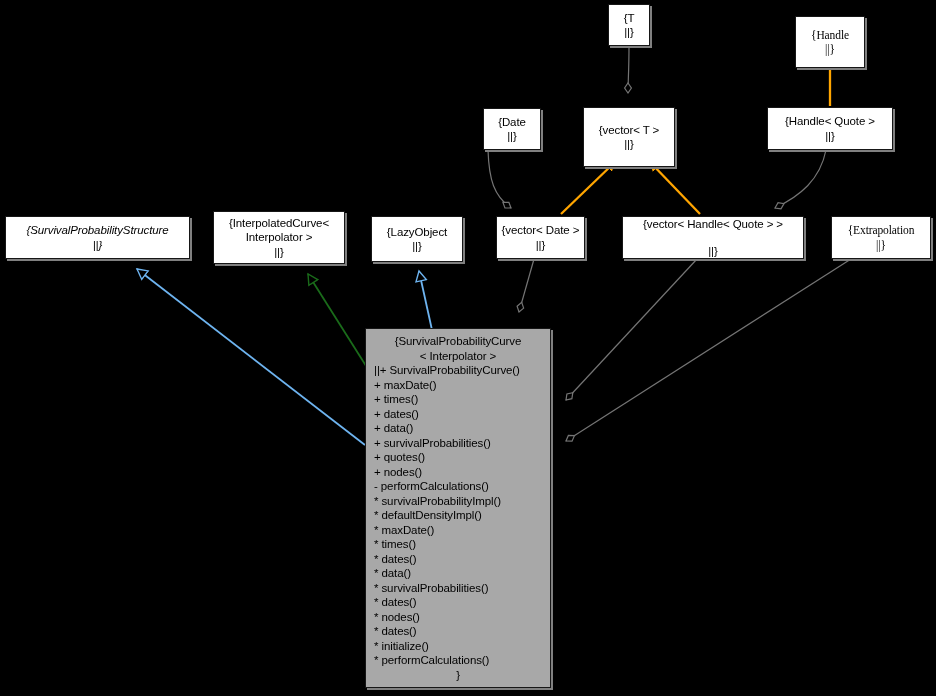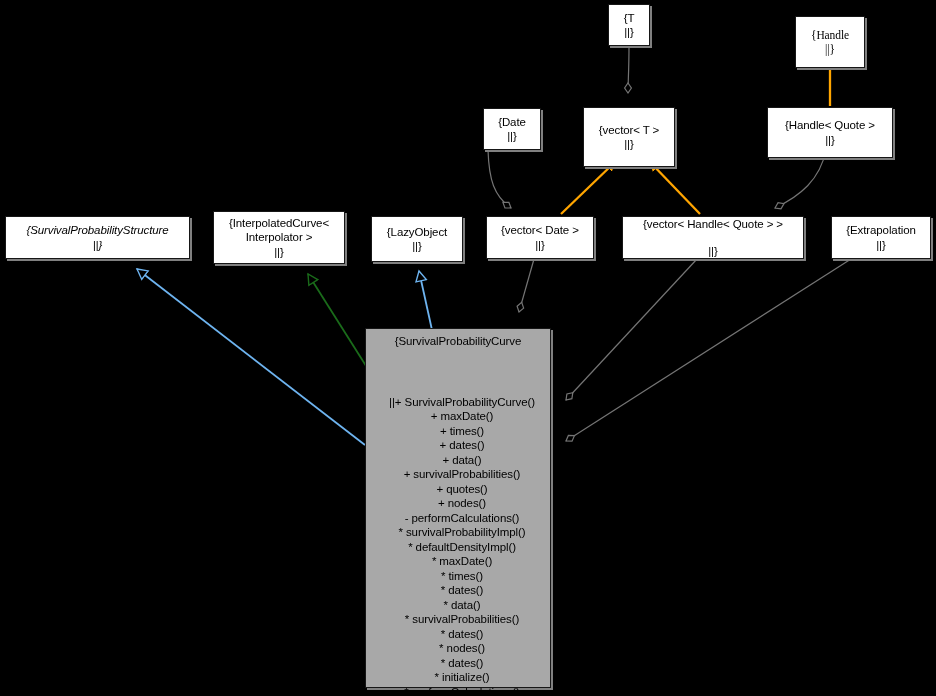--- a/index.html
+++ b/index.html
@@ -3,24 +3,24 @@
 <meta charset="utf-8">
 <style>
   html,body{margin:0;padding:0;background:#000;}
   body{width:936px;height:696px;overflow:hidden;font-family:"Liberation Sans",sans-serif;}
   #stage{position:relative;width:936px;height:696px;background:#000;}
   svg#edges{position:absolute;left:0;top:0;width:936px;height:696px;}
   .node{position:absolute;box-sizing:border-box;background:#ffffff;border:1px solid #161616;
         box-shadow:2px 2px 0 0 #808080;display:flex;flex-direction:column;align-items:center;
         justify-content:center;color:#000;font-size:11.5px;line-height:14.5px;text-align:center;
         letter-spacing:-0.1px;}
-  .node.main{background:#a8a8a8;align-items:flex-start;justify-content:flex-start;padding:5px 0 0 0;gap:46px;}
+  .node.main{background:#a8a8a8;align-items:flex-start;justify-content:flex-start;padding:5px 0 0 0;}
   .node .ln{display:block;white-space:pre;}
   .main .title{width:100%;text-align:center;}
-  .main .members{width:100%;padding:0 0 0 8px;box-sizing:border-box;text-align:center;}
+  .main .members{width:100%;padding:0 0 0 8px;box-sizing:border-box;text-align:left;}
   .main .closing{width:100%;text-align:center;}
 </style>
 </head>
 <body>
 
 <div id="stage">
 
   <svg id="edges" viewBox="0 0 936 696">
     <defs>
       <marker id="m-open-diamond" markerWidth="14" markerHeight="14" refX="11" refY="5" orient="auto" markerUnits="userSpaceOnUse">
@@ -71,53 +71,54 @@
       <span class="ln">||}</span>
     </div>
   <div class="node" style="left: 459px; top: 108px; width: 58px; height: 42px; margin-left: 24px;">
       <span class="ln">{Date</span>
       <span class="ln">||}</span>
     </div>
   <div class="node" style="left: 583px; top: 107px; width: 92px; height: 60px;">
       <span class="ln">{vector&lt; T &gt;</span>
       <span class="ln">||}</span>
     </div>
-  <div class="node" style="left: 767px; top: 107px; width: 126px; height: 51px;">
+  <div class="node" style="left: 767px; top: 107px; width: 126px; height: 43px;">
       <span class="ln">{Handle&lt; Quote &gt;</span>
       <span class="ln">||}</span>
     </div>
   <div class="node" style="left: 5px; top: 216px; width: 185px; height: 43px; font-style: italic;">
       <span class="ln">{SurvivalProbabilityStructure</span>
       <span class="ln">||}</span>
     </div>
   <div class="node" style="left: 213px; top: 211px; width: 132px; height: 53px;">
       <span class="ln">{InterpolatedCurve&lt;</span>
       <span class="ln">Interpolator &gt;</span>
       <span class="ln">||}</span>
     </div>
   <div class="node" style="left: 371px; top: 216px; width: 92px; height: 46px;">
       <span class="ln">{LazyObject</span>
       <span class="ln">||}</span>
     </div>
-  <div class="node" style="left: 486px; top: 216px; width: 108px; height: 43px; align-items: center;">
+  <div class="node" style="left: 496px; top: 216px; width: 89px; height: 43px; align-items: center;">
       <span class="ln">{vector&lt; Date &gt;</span>
       <span class="ln">||}</span>
     </div>
   <div class="node" style="left: 622px; top: 216px; width: 182px; height: 43px; justify-content: space-between;">
       <span class="ln">{vector&lt; Handle&lt; Quote &gt; &gt;</span>
       <span class="ln">||}</span>
     </div>
-  <div class="node" style="left: 831px; top: 216px; width: 100px; height: 43px;">
+  <div class="node" style="left: 831px; top: 216px; width: 100px; height: 43px; font-family: Liberation Serif, serif;">
       <span class="ln">{Extrapolation</span>
       <span class="ln">||}</span>
     </div>
 
   <div class="node main" id="main-node" style="left: 365px; top: 328px; width: 186px; height: 360px;">
     <div class="title">
         <span class="ln">{SurvivalProbabilityCurve</span>
+        <span class="ln">&lt; Interpolator &gt;</span>
       </div>
     <div class="members">
         <span class="ln">||+ SurvivalProbabilityCurve()</span>
         <span class="ln">+ maxDate()</span>
         <span class="ln">+ times()</span>
         <span class="ln">+ dates()</span>
         <span class="ln">+ data()</span>
         <span class="ln">+ survivalProbabilities()</span>
         <span class="ln">+ quotes()</span>
         <span class="ln">+ nodes()</span>

